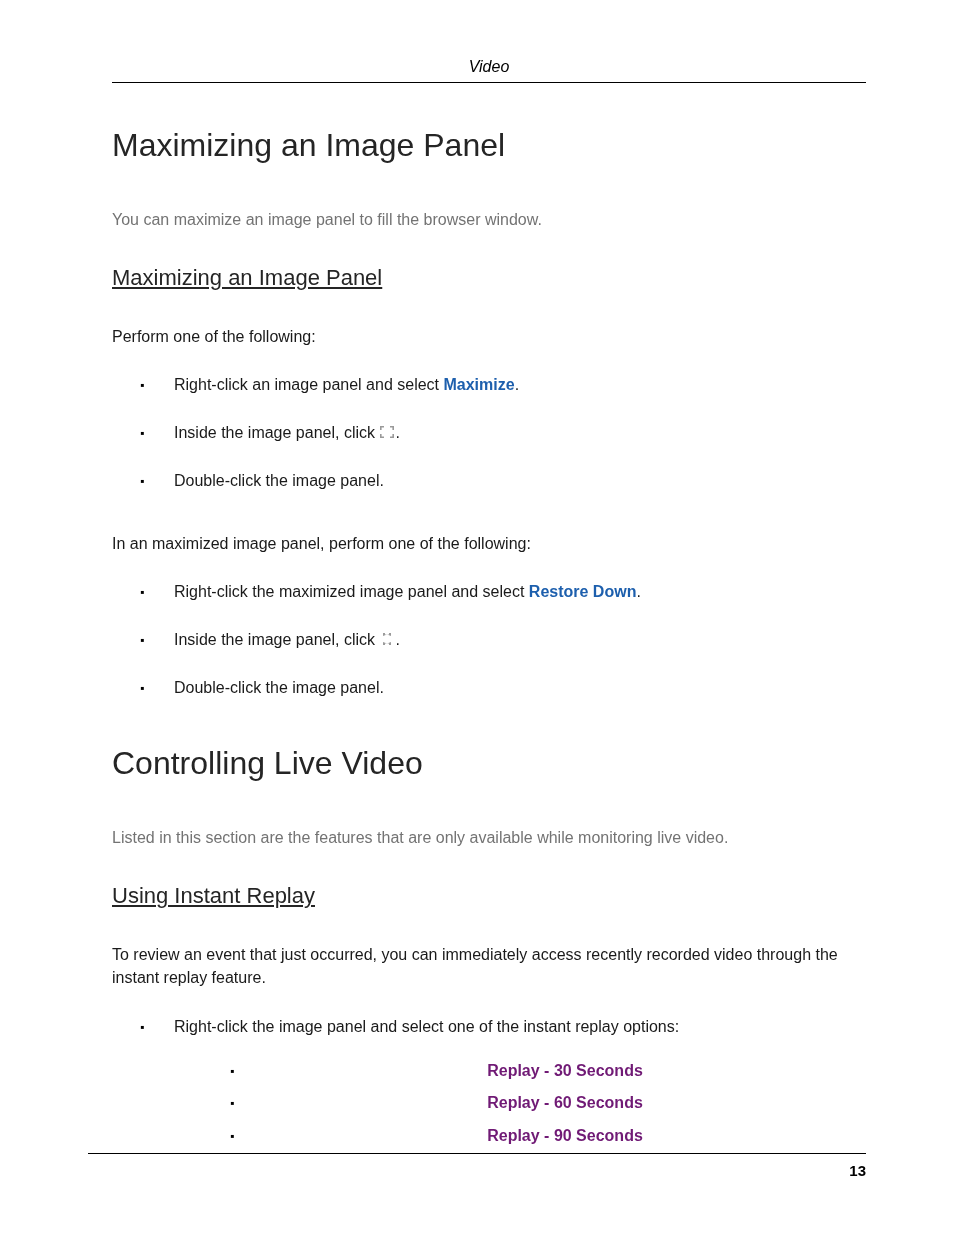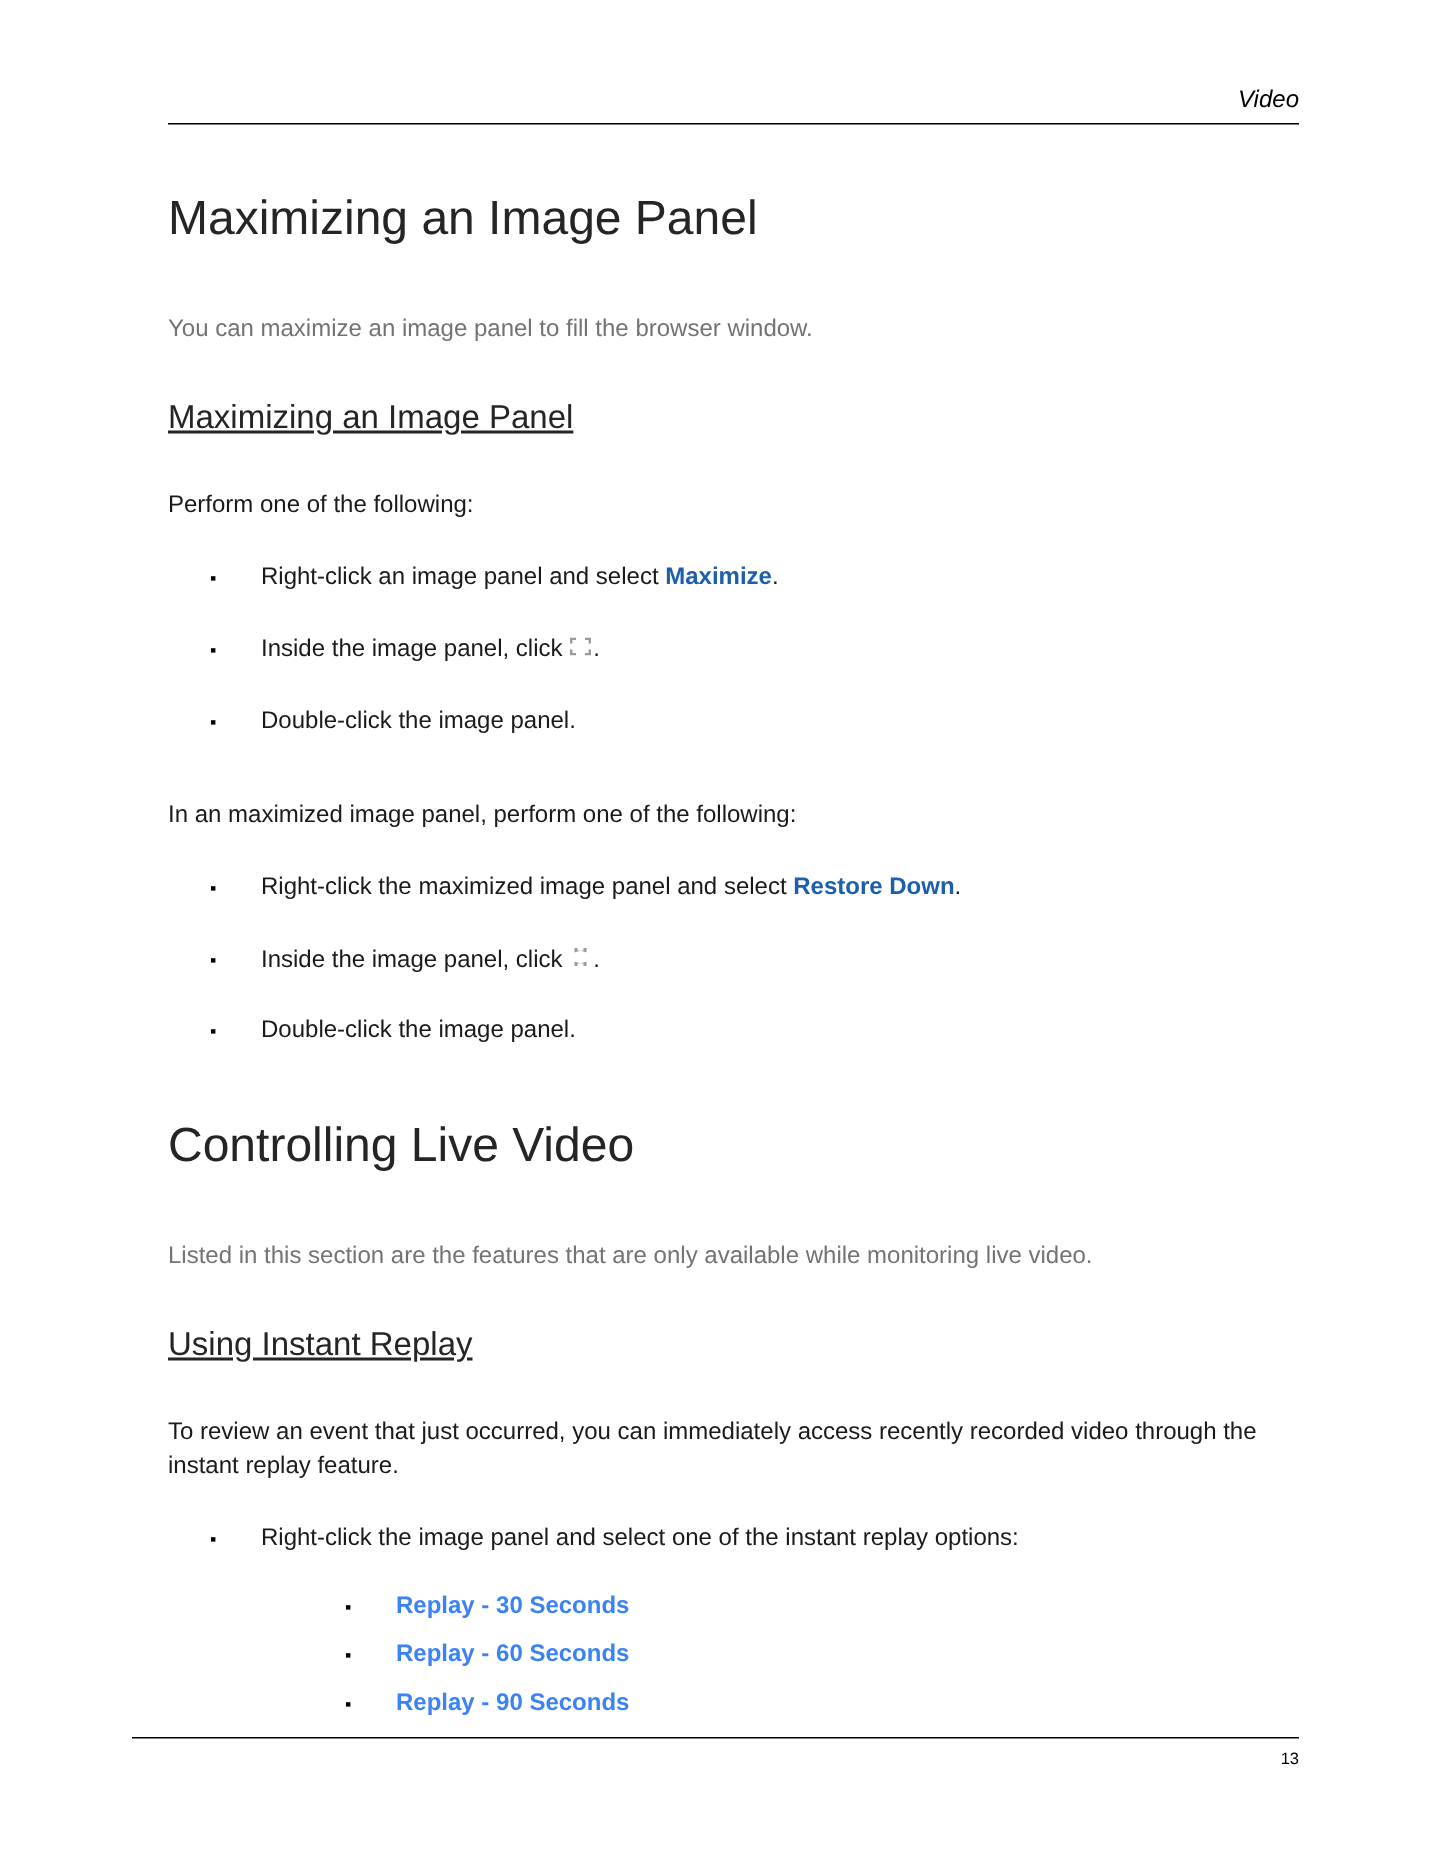--- a/index.html
+++ b/index.html
@@ -7,21 +7,21 @@
     font-family: Arial, Helvetica, sans-serif;
     background: #fff;
     width: 954px;
     height: 1235px;
     position: relative;
     padding: 58px 88px 0 112px;
     color: #000;
   }
   .header {
     display: flex;
-    justify-content: flex-end;
+    justify-content: center;
     font-style: italic;
     font-size: 16px;
     padding-bottom: 6px;
     border-bottom: 1px solid #000;
     margin-bottom: 44px;
   }
   h1 {
     font-family: "Trebuchet MS", "Segoe UI", Arial, sans-serif;
     font-weight: 400;
     font-size: 32px;
@@ -75,21 +75,22 @@
     list-style: none;
     padding-left: 56px;
     margin-top: 22px;
   }
   ul.inner > li {
     position: relative;
     padding-left: 34px;
     font-size: 16px;
     font-weight: bold;
     margin-bottom: 10px;
-    color: #3b82f6;
+    color: #701a75;
+    text-align: center;
   }
   ul.inner > li::before {
     content: "▪";
     position: absolute;
     left: 0;
     top: 0;
     font-size: 12px;
     color: #000;
     font-weight: normal;
     line-height: 22px;
@@ -104,22 +105,22 @@
     margin: 0 1px;
   }
   .footer {
     position: absolute;
     left: 88px;
     right: 88px;
     bottom: 56px;
     border-top: 1px solid #000;
     padding-top: 8px;
     text-align: right;
-    font-size: 11px;
-    font-weight: normal;
+    font-size: 15px;
+    font-weight: bold;
   }
   .sec1 { margin-bottom: 46px; }
 </style>
 </head>
 <body>
 
 <div class="header">
   <span>Video</span>
 </div>
 

